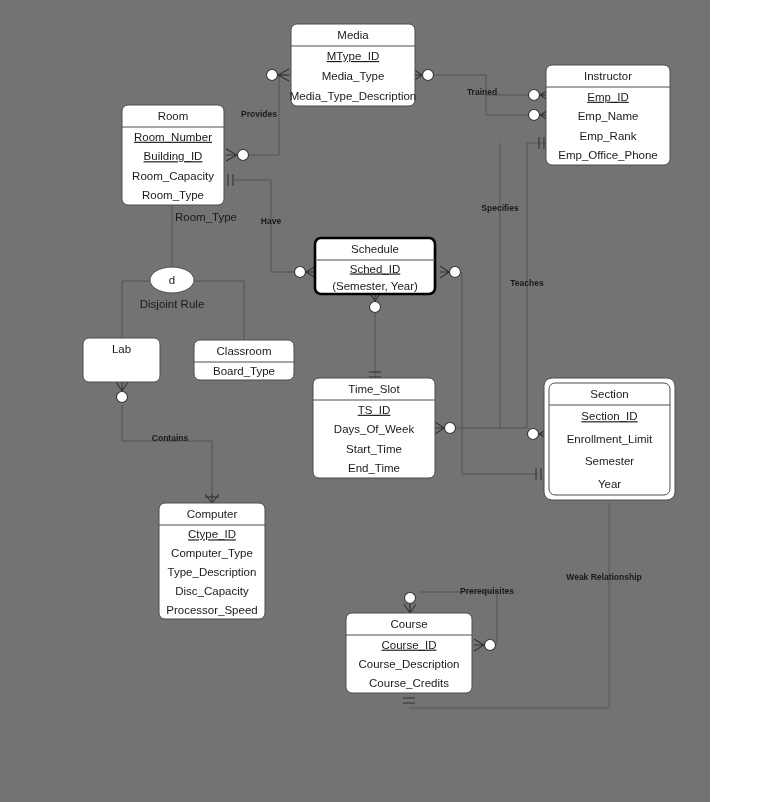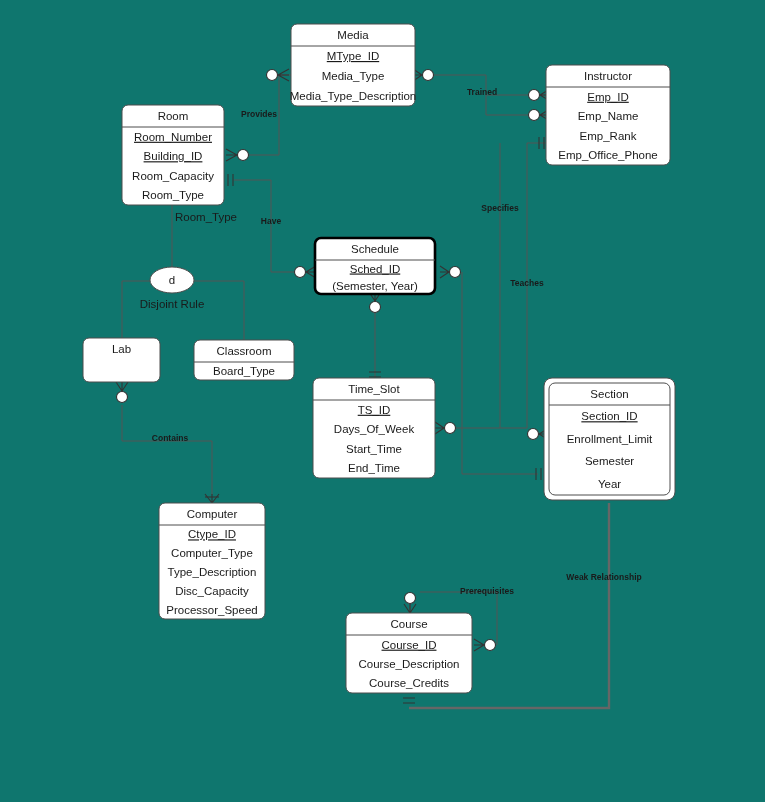--- a/index.html
+++ b/index.html
@@ -1,17 +1,17 @@
 <!DOCTYPE html>
 <html><head>
 <meta charset="utf-8">
 <style>
   html,body{margin:0;padding:0;background:#ffffff;}
   body{width:765px;height:802px;font-family:"Liberation Sans",sans-serif;overflow:hidden;}
-  #stage{position:relative;width:765px;height:802px;background:#0f766e;}
+  #stage{position:relative;width:710px;height:802px;background:#737373;}
   svg{position:absolute;left:0;top:0;width:765px;height:802px;}
   .ent-rect{fill:#ffffff;stroke:#4d4d4d;stroke-width:1;}
   .ent-rect-weak-outer{fill:#ffffff;stroke:#4d4d4d;stroke-width:1;}
   .ent-rect-bold{fill:#ffffff;stroke:#000000;stroke-width:2.6;}
   .divider{stroke:#4d4d4d;stroke-width:1;}
   .conn{stroke:#555555;stroke-width:1;fill:none;}
   .conn-bold{stroke:#666666;stroke-width:2.4;fill:none;}
   .marker{stroke:#333333;stroke-width:1.1;fill:none;}
   .marker-o{stroke:#333333;stroke-width:1.1;fill:#ffffff;}
   .ent-title{font-size:11.5px;fill:#1a1a1a;text-anchor:middle;}

